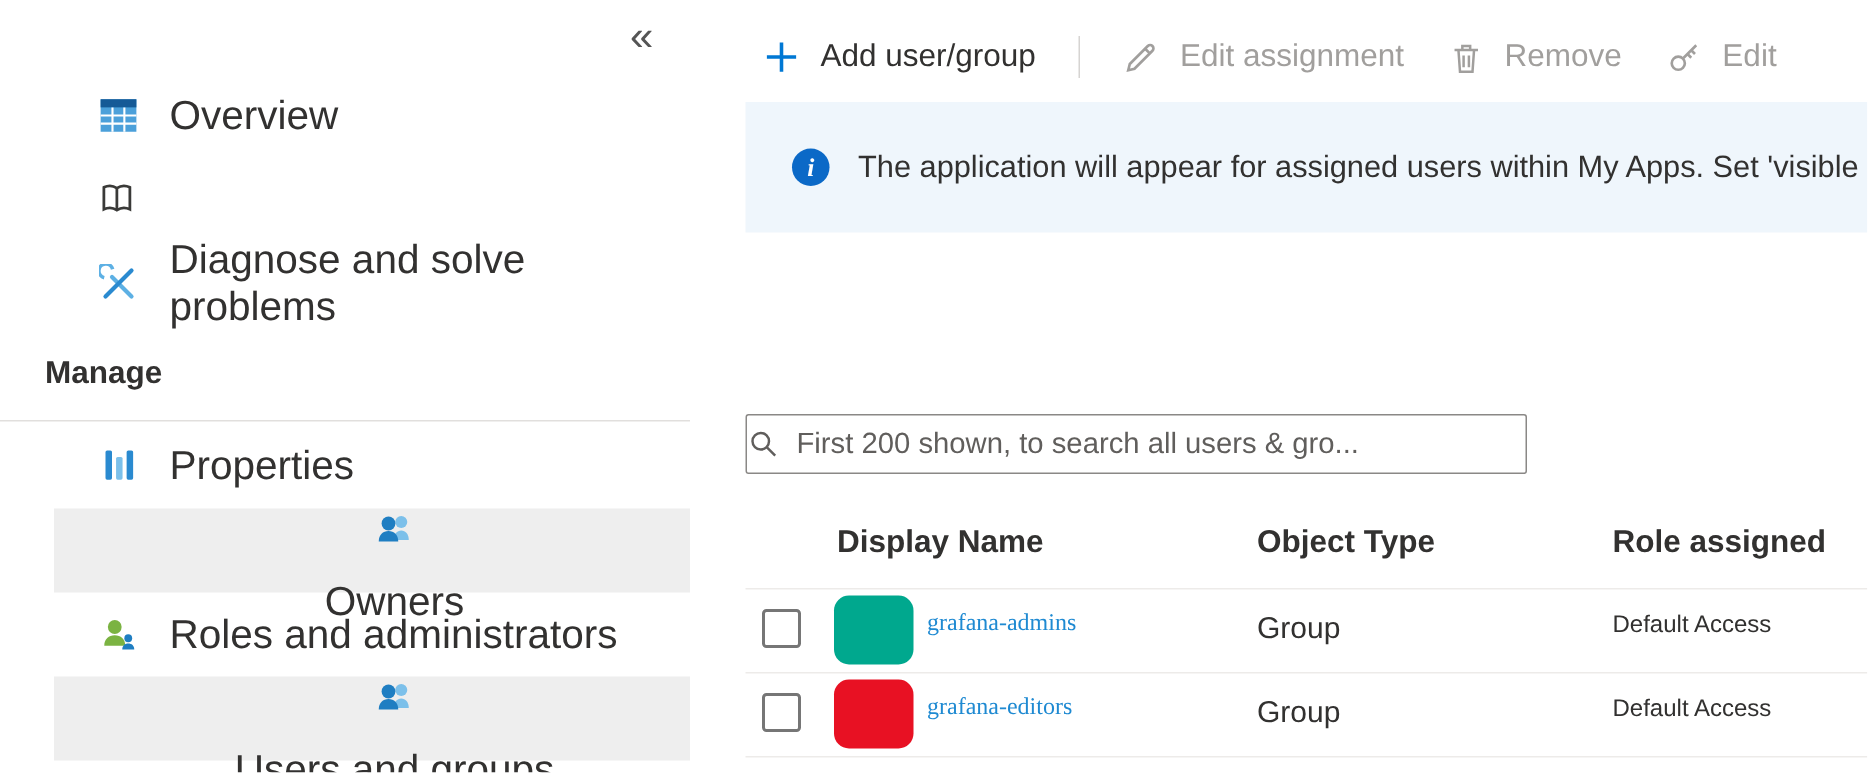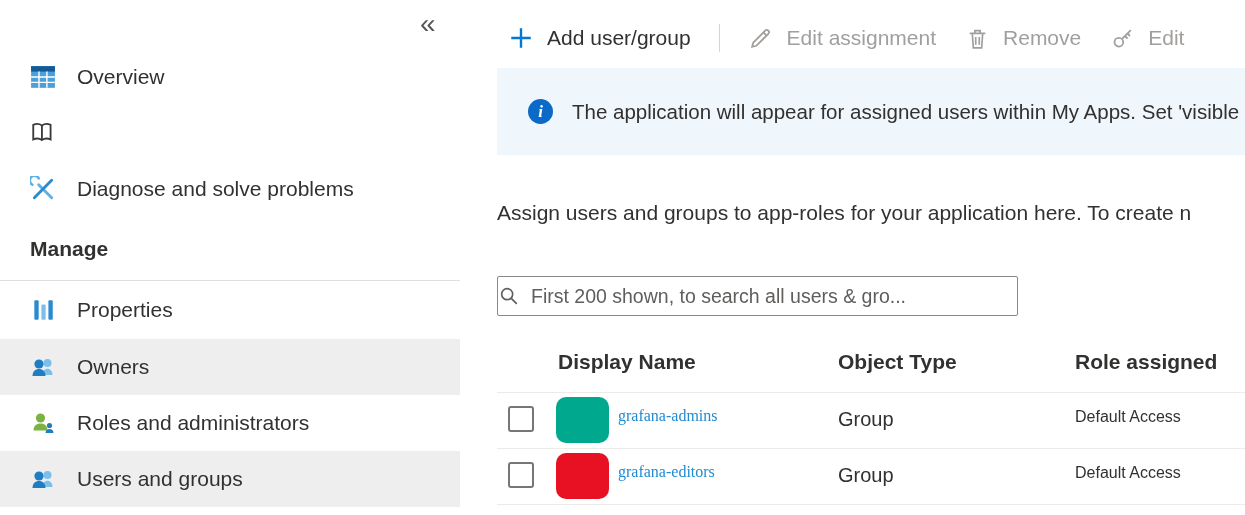--- a/index.html
+++ b/index.html
@@ -4,22 +4,22 @@
 <style>
   html,body{margin:0;padding:0;background:#fff;}
   .screen{position:relative;width:1245px;height:515px;overflow:hidden;background:#fff;
           font-family:"Liberation Sans", sans-serif;color:var(--text,#323130);}
 
   
   .sidebar{position:absolute;left:0;top:0;width:460px;height:515px;background:#fff;}
   .collapse-btn{position:absolute;left:420px;top:10px;font-size:28px;color:#555;cursor:pointer;line-height:1;}
   .nav{position:absolute;left:0;top:49px;width:460px;}
   .nav-item{height:56px;display:flex;align-items:center;padding-left:30px;gap:21px;
-            font-size:21px;color:var(--text,#323130);cursor:pointer;box-sizing:border-box;}
-  .nav-item.selected{background:var(--selected-bg,#eee);}
+            font-size:27px;color:var(--text,#323130);cursor:pointer;box-sizing:border-box;margin-left:36px;}
+  .nav-item.selected{background:var(--selected-bg,#eee);flex-direction:column;}
   .nav-item.tall{height:58px;}
   .section-header{height:64px;display:flex;align-items:center;padding-left:30px;
             font-size:21px;font-weight:bold;border-bottom:1px solid var(--divider,#e1dfdd);box-sizing:border-box;}
   .nav-icon{width:26px;height:26px;display:inline-flex;align-items:center;justify-content:center;flex:0 0 26px;}
 
   
   .toolbar{position:absolute;left:497px;top:16px;height:44px;display:flex;align-items:center;
            padding-left:11px;gap:28px;white-space:nowrap;}
   .tb-btn{display:flex;align-items:center;gap:13px;background:none;border:none;padding:0;
           font-family:inherit;font-size:21px;color:var(--text,#323130);cursor:pointer;white-space:nowrap;}
@@ -190,21 +190,20 @@
       </span>
       <span>Edit</span>
     </button>
   </div>
 
   <div class="banner">
     <span class="info-icon">i</span>
     <span class="banner-text">The application will appear for assigned users within My Apps. Set 'visible</span>
   </div>
 
-  <div class="intro">Assign users and groups to app-roles for your application here. To create n</div>
 
   <div class="searchbox">
     <span class="nav-icon" style="width:22px;flex-basis:22px;">
       <svg width="22" height="22" viewBox="0 0 24 24">
           <circle cx="10" cy="10" r="6" stroke="#605e5c" stroke-width="1.8" fill="none"></circle>
           <path d="M14.5 14.5L20.5 20.5" stroke="#605e5c" stroke-width="1.8" fill="none"></path>
         </svg>
     </span>
     <input type="text" placeholder="First 200 shown, to search all users &amp; gro..." style="">
   </div>

